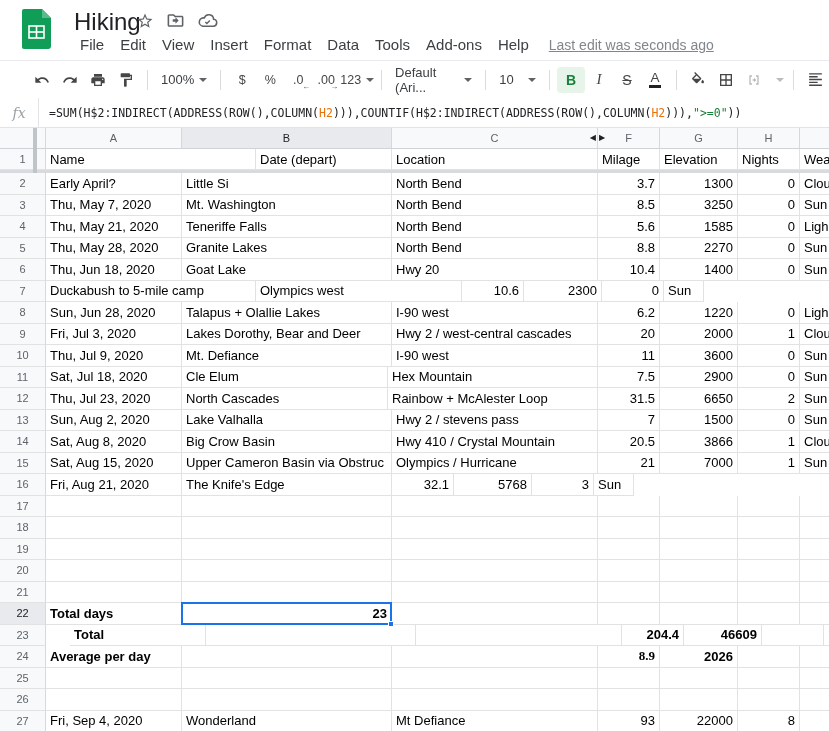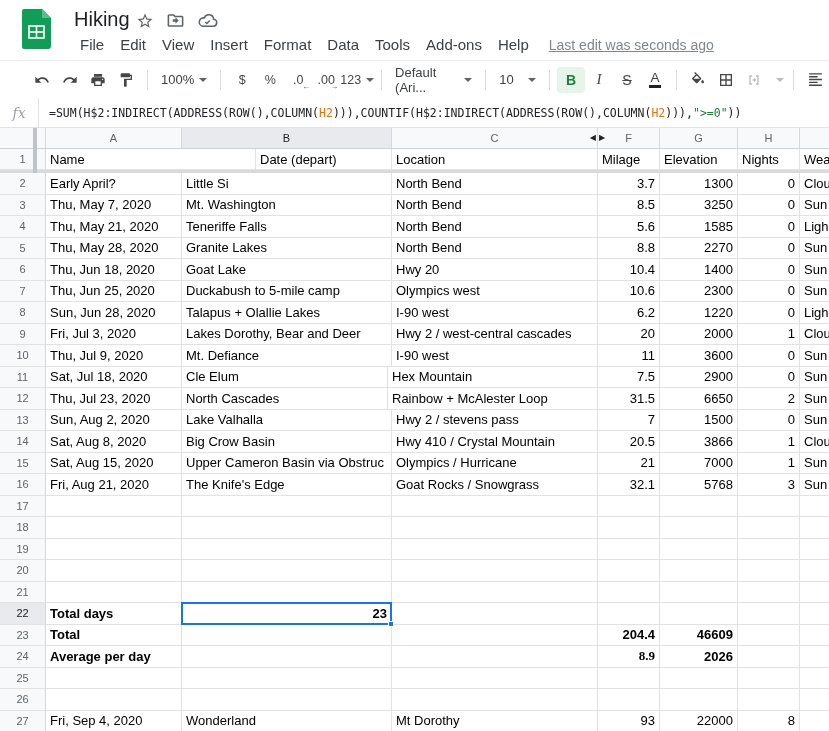--- a/index.html
+++ b/index.html
@@ -3,21 +3,21 @@
 <meta charset="utf-8">
 <style>
   * { box-sizing: border-box; margin: 0; padding: 0; }
   html,body { width:829px; height:731px; overflow:hidden; background:#fff;
     font-family:"Liberation Sans", sans-serif; }
   .stage { position:relative; width:829px; height:731px; background:#fff; overflow:hidden; }
 
   
   .titlebar { position:absolute; top:0; left:0; width:829px; height:61px; background:#fff; border-bottom:1px solid #e8eaed; }
   .logo { position:absolute; left:22px; top:9px; width:29px; height:40px; }
-  .doc-title { position:absolute; left:74px; top:8px; font-size:20px; color:#202124; }
+  .doc-title { position:absolute; left:74px; top:8px; font-size:24px; color:#202124; }
   .title-icons { position:absolute; left:136px; top:10px; display:flex; gap:12px; align-items:center; }
   .title-icons svg { display:block; }
   .menu-row { position:absolute; left:72px; top:34px; display:flex; align-items:center; }
   .menu-item { font-size:15px; color:#3c4043; padding:2px 8px; border-radius:3px; cursor:default; }
   .last-edit { font-size:14px; color:#80868b; text-decoration:underline; margin-left:12px; white-space:nowrap; }
 
   
   .toolbar { position:absolute; top:62px; left:0; width:829px; height:35px; background:#fff;
     display:flex; align-items:center; padding-left:28px; }
   .tbtn { min-width:28px; height:26px; display:flex; align-items:center; justify-content:center;
@@ -270,21 +270,20 @@
         <div class="cell" style="width: 136px;">Thu, Jun 18, 2020</div>
         <div class="cell" style="width: 210px;">Goat Lake</div>
         <div class="cell" style="width: 206px;">Hwy 20</div>
         <div class="cell num" style="width: 62px;">10.4</div>
         <div class="cell num" style="width: 78px;">1400</div>
         <div class="cell num" style="width: 62px;">0</div>
         <div class="cell" style="width: 40px;">Sun</div>
       </div>
       <div class="grow">
         <div class="rownum">7</div>
-        <div class="cell" style="width: 136px;">Thu, Jun 25, 2020</div>
         <div class="cell" style="width: 210px;">Duckabush to 5-mile camp</div>
         <div class="cell" style="width: 206px;">Olympics west</div>
         <div class="cell num" style="width: 62px;">10.6</div>
         <div class="cell num" style="width: 78px;">2300</div>
         <div class="cell num" style="width: 62px;">0</div>
         <div class="cell" style="width: 40px;">Sun</div>
       </div>
       <div class="grow">
         <div class="rownum">8</div>
         <div class="cell" style="width: 136px;">Sun, Jun 28, 2020</div>
@@ -362,21 +361,20 @@
         <div class="cell" style="width: 206px;">Olympics / Hurricane</div>
         <div class="cell num" style="width: 62px;">21</div>
         <div class="cell num" style="width: 78px;">7000</div>
         <div class="cell num" style="width: 62px;">1</div>
         <div class="cell" style="width: 40px;">Sun</div>
       </div>
       <div class="grow">
         <div class="rownum">16</div>
         <div class="cell" style="width: 136px;">Fri, Aug 21, 2020</div>
         <div class="cell" style="width: 210px;">The Knife's Edge</div>
-        <div class="cell" style="width: 206px;">Goat Rocks / Snowgrass</div>
         <div class="cell num" style="width: 62px;">32.1</div>
         <div class="cell num" style="width: 78px;">5768</div>
         <div class="cell num" style="width: 62px;">3</div>
         <div class="cell" style="width: 40px;">Sun</div>
       </div>
       <div class="grow">
         <div class="rownum">17</div>
         <div class="cell" style="width: 136px;"></div>
         <div class="cell" style="width: 210px;"></div>
         <div class="cell" style="width: 206px;"></div>
@@ -430,21 +428,21 @@
         <div class="cell b" style="width: 136px;">Total days</div>
         <div class="cell num b" style="width: 210px;">23</div>
         <div class="cell b" style="width: 206px;"></div>
         <div class="cell num b" style="width: 62px;"></div>
         <div class="cell num b" style="width: 78px;"></div>
         <div class="cell num b" style="width: 62px;"></div>
         <div class="cell b" style="width: 40px;"></div>
       </div>
       <div class="grow">
         <div class="rownum">23</div>
-        <div class="cell b" style="width: 136px;">Total</div>
+        <div class="cell b" style="width: 136px; margin-left: 24px;">Total</div>
         <div class="cell b" style="width: 210px;"></div>
         <div class="cell b" style="width: 206px;"></div>
         <div class="cell num b" style="width: 62px;">204.4</div>
         <div class="cell num b" style="width: 78px;">46609</div>
         <div class="cell num b" style="width: 62px;"></div>
         <div class="cell b" style="width: 40px;"></div>
       </div>
       <div class="grow">
         <div class="rownum">24</div>
         <div class="cell b" style="width: 136px;">Average per day</div>
@@ -472,21 +470,21 @@
         <div class="cell" style="width: 206px;"></div>
         <div class="cell num" style="width: 62px;"></div>
         <div class="cell num" style="width: 78px;"></div>
         <div class="cell num" style="width: 62px;"></div>
         <div class="cell" style="width: 40px;"></div>
       </div>
       <div class="grow">
         <div class="rownum">27</div>
         <div class="cell" style="width: 136px;">Fri, Sep 4, 2020</div>
         <div class="cell" style="width: 210px;">Wonderland</div>
-        <div class="cell" style="width: 206px;">Mt Dorothy</div>
+        <div class="cell" style="width: 206px;">Mt Defiance</div>
         <div class="cell num" style="width: 62px;">93</div>
         <div class="cell num" style="width: 78px;">22000</div>
         <div class="cell num" style="width: 62px;">8</div>
         <div class="cell" style="width: 40px;"></div>
       </div>
       <div class="freeze-bar"></div>
       <div class="sel" style="left: 181px; top: 474px; width: 211px; height: 22.5px; border-color: rgb(26, 115, 232);">
         <div class="handle" style="background: rgb(26, 115, 232);"></div>
       </div>
     </div>

